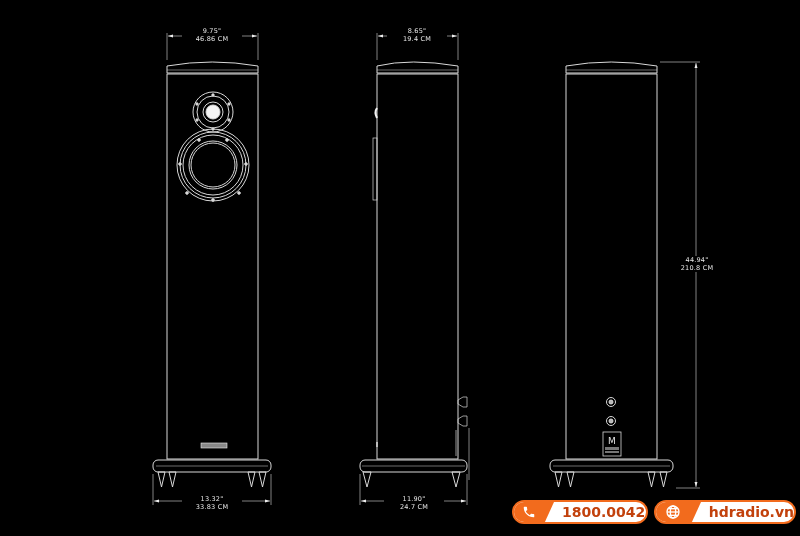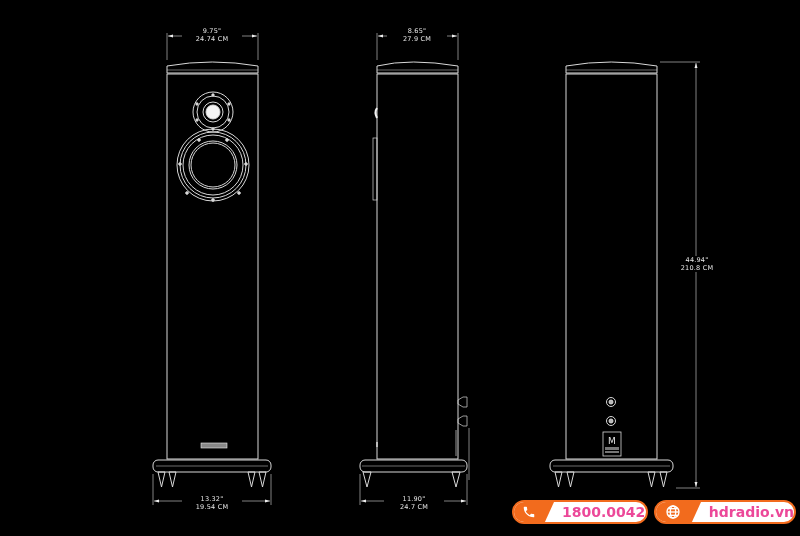--- a/index.html
+++ b/index.html
@@ -2,21 +2,21 @@
 <html><head>
   <meta charset="utf-8">
   <style>
     html, body { margin: 0; padding: 0; background: #000; }
     body { width: 800px; height: 536px; position: relative; overflow: hidden; font-family: "Liberation Sans", sans-serif; }
     svg.drawing { position: absolute; left: 0; top: 0; }
     .dim { position: absolute; color: #e8e8e8; font-family: "DejaVu Sans", sans-serif; font-size: 6.5px; text-align: center; line-height: 8px; letter-spacing: 0.2px; }
     .badge { position: absolute; height: 24px; border-radius: 12px; display: flex; align-items: center; overflow: hidden; border: 2px solid #f26b1d; box-sizing: border-box; background: #fff; }
     .badge .left { background: #f26b1d; height: 100%; display: flex; align-items: center; justify-content: center; position: relative; }
     .badge .left::after { content: ""; position: absolute; right: -10px; top: 0; border-top: 22px solid #f26b1d; border-right: 10px solid transparent; }
-    .badge .txt { color: #ec4899; font-weight: bold; font-family: "DejaVu Sans", sans-serif; font-size: 14px; padding-left: 18px; }
+    .badge .txt { color: #c2410c; font-weight: bold; font-family: "DejaVu Sans", sans-serif; font-size: 14px; padding-left: 18px; }
   </style>
 </head>
 <body>
 
 <svg class="drawing" width="800" height="536" viewBox="0 0 800 536">
   <g stroke="#d8d8d8" fill="none" stroke-width="1">
 
     <g>
 
       <line x1="167" y1="33" x2="167" y2="60" stroke-width="0.6"></line>
@@ -131,33 +131,33 @@
       <path d="M270 501 l-5 -1.5 v3 z"></path>
     <path d="M361 501 l5 -1.5 v3 z"></path>
       <path d="M466 501 l-5 -1.5 v3 z"></path>
     <path d="M696 63 l-1.5 5 h3 z"></path>
       <path d="M696 487 l-1.5 -5 h3 z"></path>
   </g>
 </svg>
 
 <div class="dim" style="left:182px; top:27px; width:60px; background:#000;">
   <div>9.75"</div>
-  <div>24.74 CM</div>
+  <div>46.86 CM</div>
 </div>
 <div class="dim" style="left:387px; top:27px; width:60px; background:#000;">
   <div>8.65"</div>
-  <div>27.9 CM</div>
+  <div>19.4 CM</div>
 </div>
 <div class="dim" style="left:680px; top:256px; width:34px; background:#000;">
   <div>44.94"</div>
   <div>210.8 CM</div>
 </div>
 <div class="dim" style="left:182px; top:495px; width:60px; background:#000;">
   <div>13.32"</div>
-  <div>19.54 CM</div>
+  <div>33.83 CM</div>
 </div>
 <div class="dim" style="left:384px; top:495px; width:60px; background:#000;">
   <div>11.90"</div>
   <div>24.7 CM</div>
 </div>
 
 <div class="badge" style="left:512px; top:500px; width:136px;">
   <div class="left" style="width:30px;">
     <svg width="14" height="14" viewBox="0 0 24 24">
         <path d="M6.6 10.8c1.4 2.8 3.8 5.1 6.6 6.6l2.2-2.2c.3-.3.7-.4 1-.2 1.1.4 2.3.6 3.6.6.6 0 1 .4 1 1V20c0 .6-.4 1-1 1C10.6 21 3 13.4 3 4c0-.6.4-1 1-1h3.5c.6 0 1 .4 1 1 0 1.3.2 2.5.6 3.6.1.3 0 .7-.2 1l-2.3 2.2z" fill="#fff"></path>

